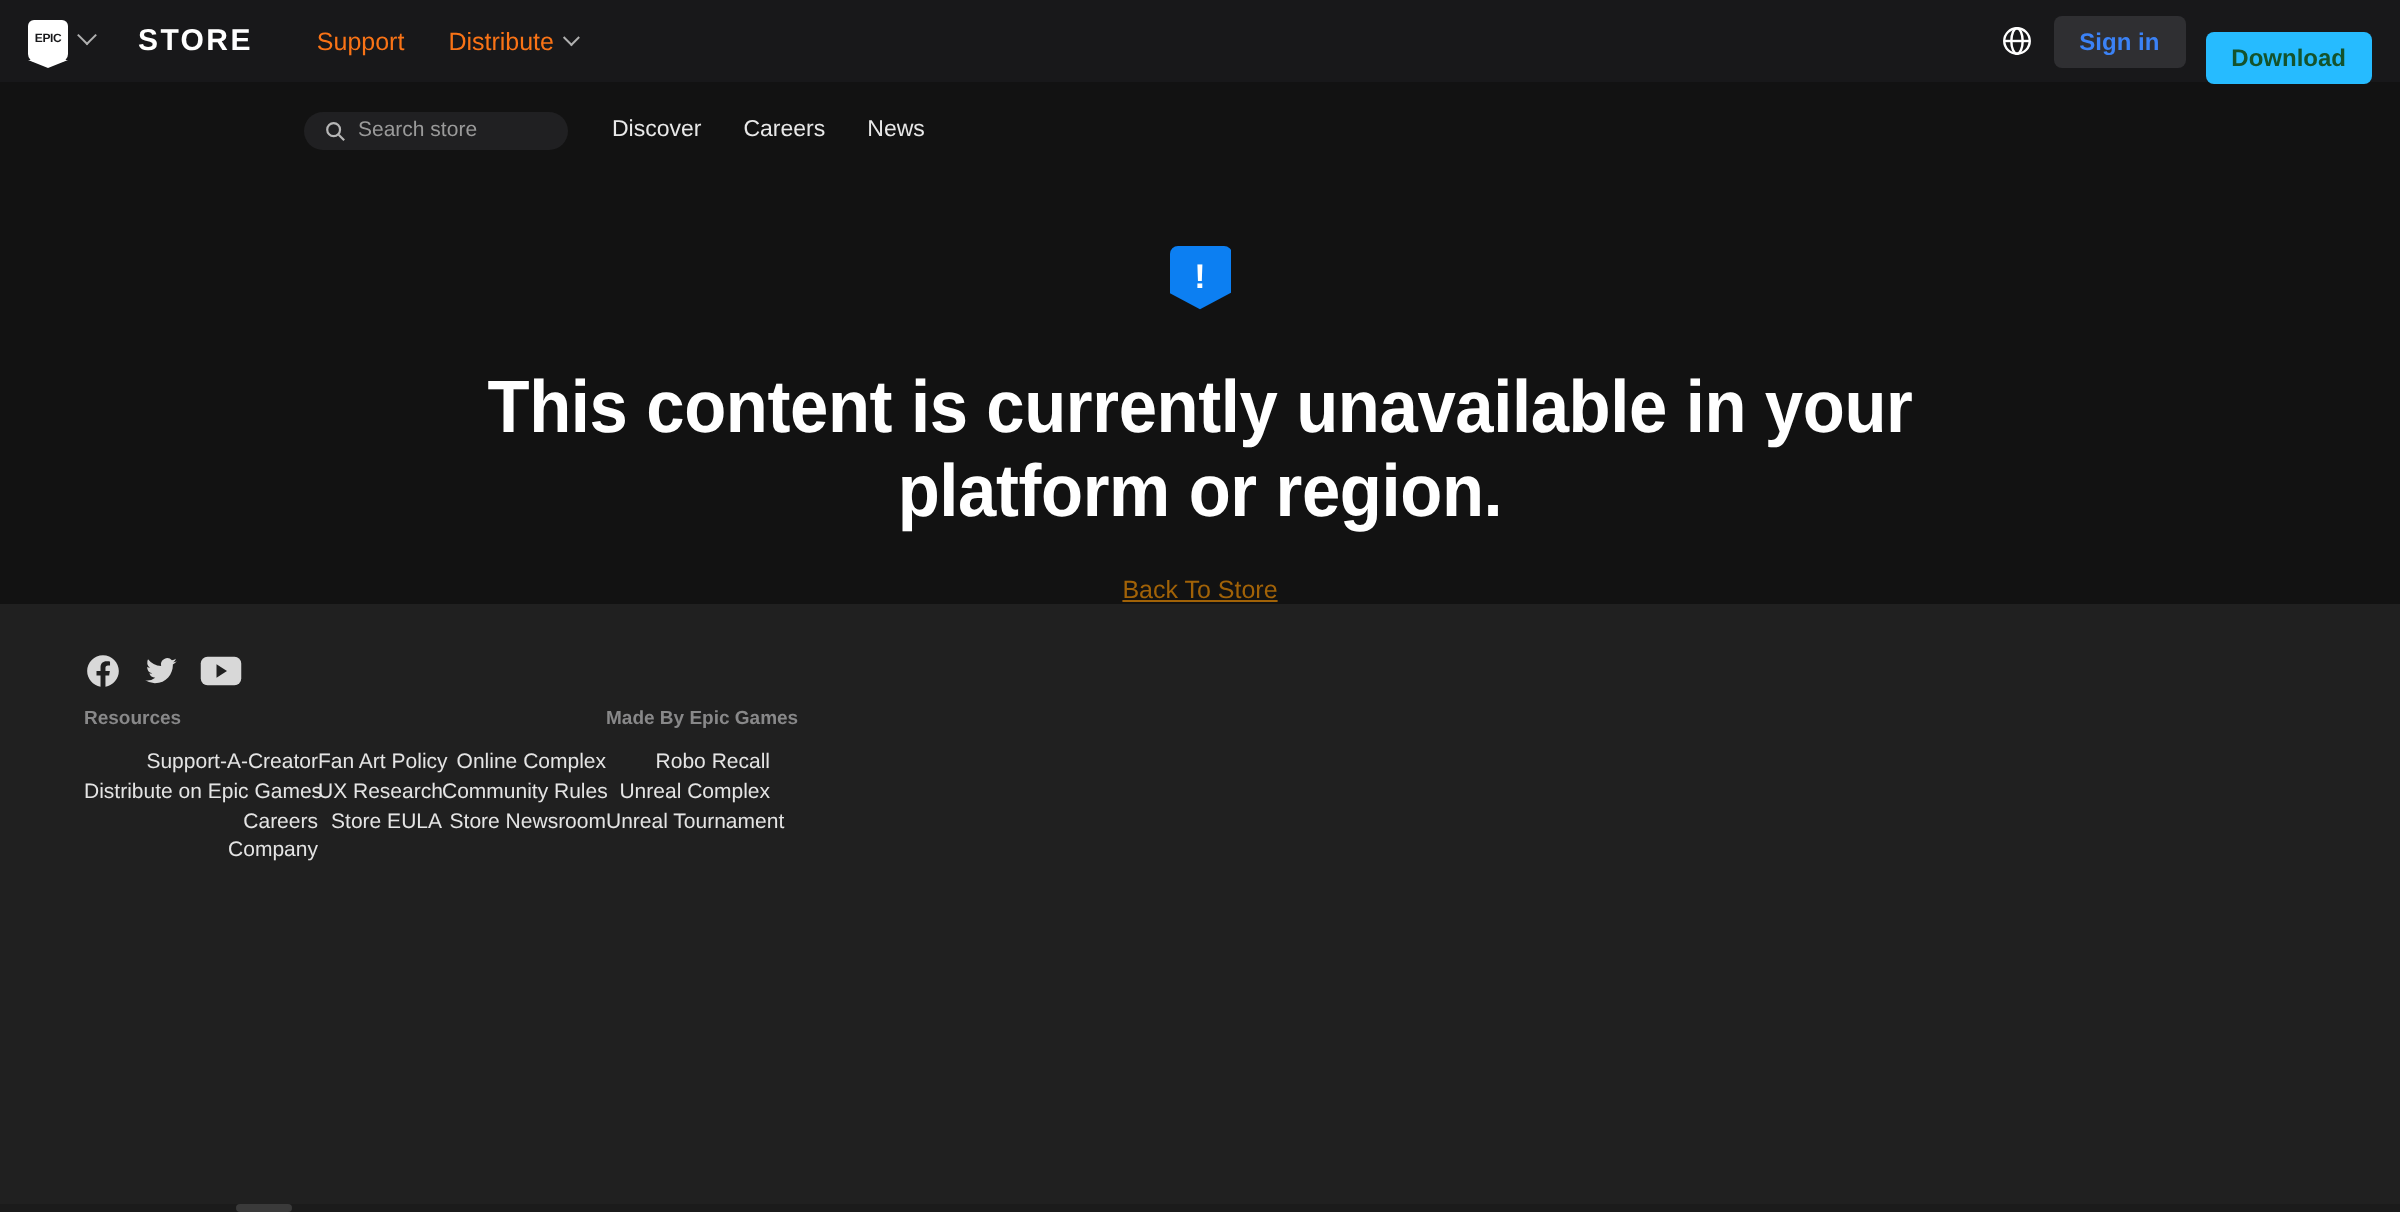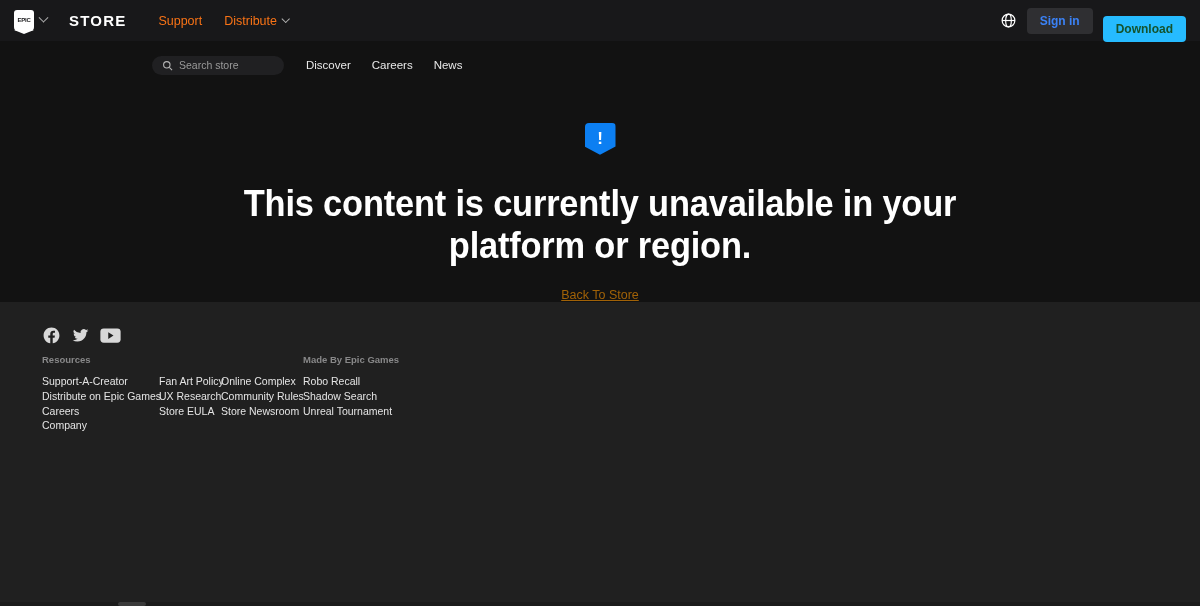--- a/index.html
+++ b/index.html
@@ -142,21 +142,21 @@
   .link-grid {
     margin-top: 9px;
     display: flex;
   }
   .link-block { display: flex; flex-direction: column; }
   .link-head {
     color: #888889; font-size: 9.5px; font-weight: bold;
     margin-bottom: 8px; height: 12px;
   }
   .cols { display: flex; }
-  .col { display: flex; flex-direction: column; }
+  .col { display: flex; flex-direction: column; text-align: right; }
   .col a {
     color: #e4e4e4; font-size: 10.5px; text-decoration: none;
     line-height: 14.8px; cursor: pointer; white-space: nowrap;
   }
   .grp-resources .col:nth-child(1) { width: 117px; }
   .grp-resources .col:nth-child(2) { width: 62px; }
   .grp-resources .col:nth-child(3) { width: 82px; }
   .grp-made { margin-left: 0; }
   .grp-made .col:nth-child(1) { width: 82px; }
   .grp-made .col:nth-child(2) { width: 120px; }
@@ -267,21 +267,21 @@
             <a>Store Newsroom</a>
           </div>
         </div>
       </div>
 
       <div class="link-block grp-made">
         <div class="link-head">Made By Epic Games</div>
         <div class="cols">
           <div class="col">
             <a>Robo Recall</a>
-            <a>Shadow Search</a>
+            <a>Unreal Complex</a>
             <a>Unreal Tournament</a>
           </div>
         </div>
       </div>
 
     </div>
 
   </div>
 
   <div class="scroll-track">

